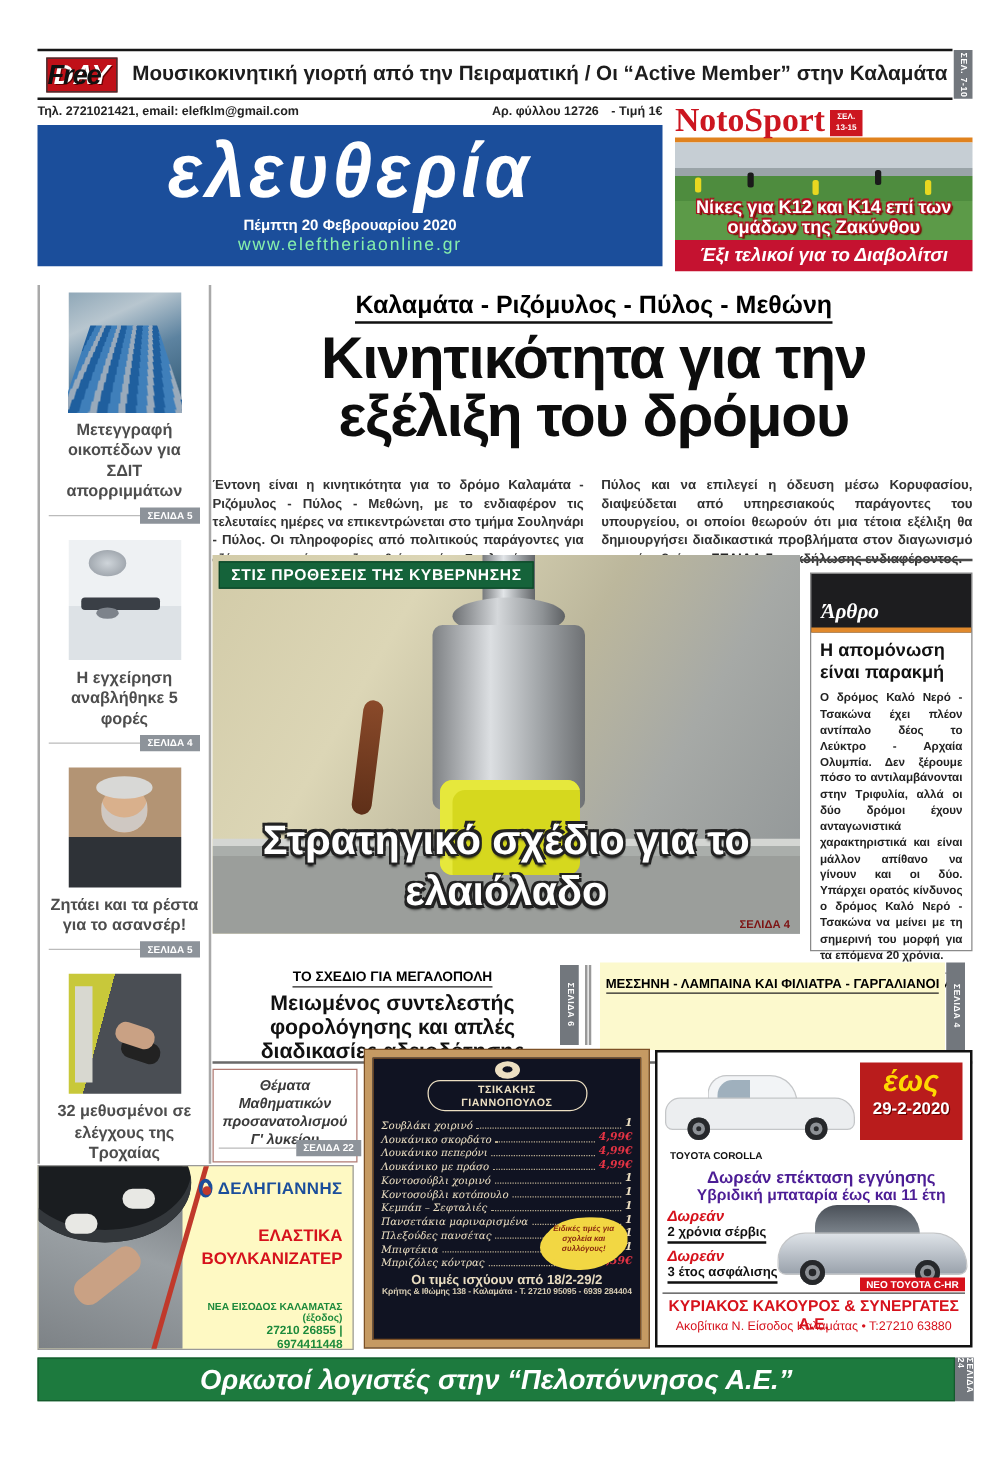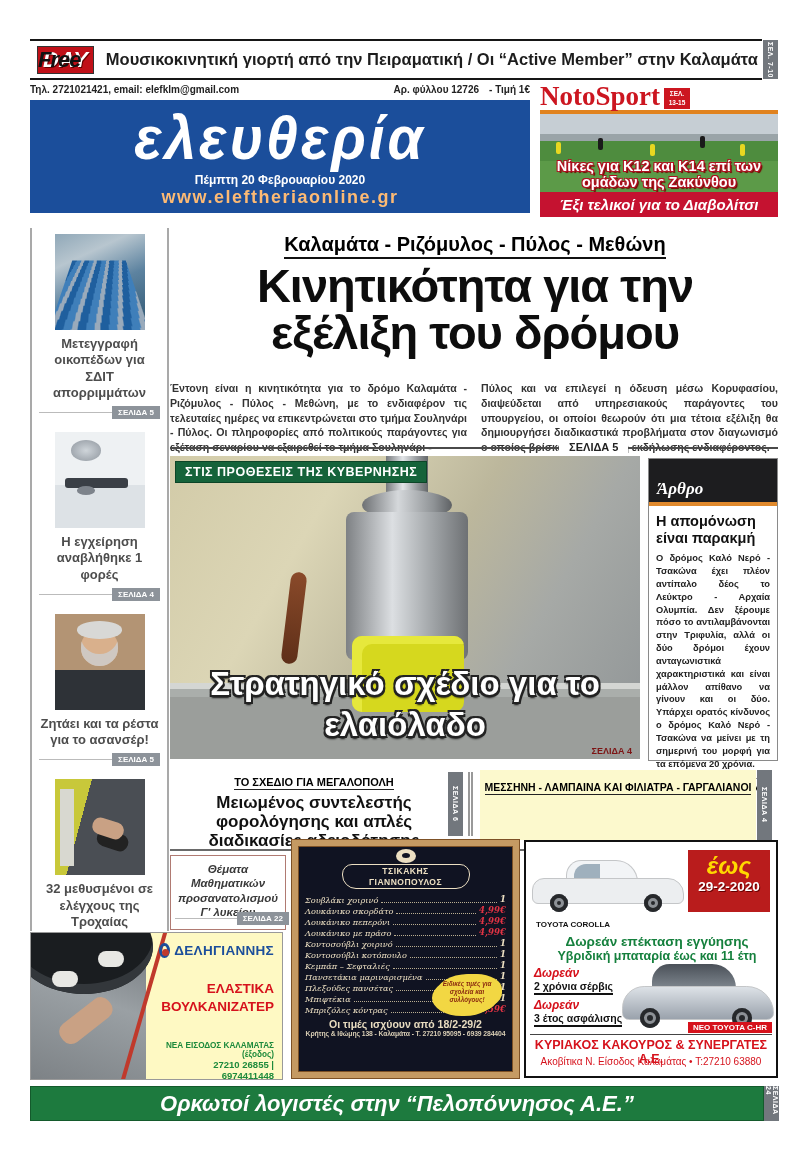--- a/index.html
+++ b/index.html
@@ -21,21 +21,21 @@
   .freeday .free { color:#111; letter-spacing:-1px; }
   .freeday .day { color:#fff; background:#c01018; padding:0 5px; margin-left:1px; border:1px solid #333; text-shadow:1px 1px 0 #600; }
   .top-strip .hl { font-weight:700; font-size:16.5px; color:#1d1d1d; white-space:nowrap; }
 
   
   .mast-info { position:absolute; left:30px; top:84px; width:500px; display:flex; justify-content:space-between; font-size:10px; font-weight:700; color:#222; }
   .mast-info .r { display:flex; gap:10px; }
   .mast { position:absolute; left:30px; top:100px; width:500px; height:113px; background:#1b4e9b; text-align:center; color:#fff; }
   .mast .title { font-size:57px; font-weight:800; font-style:italic; letter-spacing:3px; line-height:70px; margin-top:2px; transform:scaleY(1.08); }
   .mast .date { font-size:12px; font-weight:700; margin-top:1px; }
-  .mast .site { font-size:18px; font-weight:700; color:#fdba74; letter-spacing:1.5px; }
+  .mast .site { font-size:14px; font-weight:400; color:#86efac; letter-spacing:1.5px; }
 
   
   .noto { position:absolute; left:540px; top:83px; width:238px; }
   .noto-head { display:flex; align-items:flex-end; gap:4px; border-bottom:4px solid #e0821e; padding-bottom:1px; }
   .noto-title { font-family:"Liberation Serif", serif; font-weight:700; font-size:27px; color:#cc1620; line-height:26px; }
   .noto-badge { background:#cc1620; color:#fff; font-size:6.5px; font-weight:700; width:26px; text-align:center; padding:2px 1px; line-height:1.3; }
   .noto-photo { position:relative; height:78px; background:linear-gradient(#c6ced4 0 26%, #9aa4a8 26% 34%, #4e8c3e 34% 60%, #5c9a48 60% 100%); overflow:hidden; }
   .noto-photo .player { position:absolute; width:5px; height:12px; border-radius:2px; }
   .noto-photo .hl { position:absolute; left:0; right:0; bottom:1px; text-align:center; color:#fff; font-weight:800; font-size:14.5px; line-height:1.15;
     text-shadow:-1px -1px 0 #b01020, 1px -1px 0 #b01020, -1px 1px 0 #b01020, 1px 1px 0 #b01020, 2px 2px 1px #700; }
@@ -63,21 +63,21 @@
   
   .kicker { position:absolute; left:170px; top:233px; width:610px; text-align:center; }
   .kicker span { display:inline-block; font-weight:700; font-size:20px; border-bottom:2px solid #111; padding-bottom:1px; }
   .headline { position:absolute; left:195px; top:262px; width:560px; text-align:center; font-weight:800; font-size:47px; letter-spacing:-1px; line-height:1.0; color:#0d0d0d; }
   .lead { position:absolute; left:170px; top:381px; width:608px; display:flex; gap:14px; }
   .lead p { flex:1; font-size:10.6px; font-weight:700; color:#333; text-align:justify; line-height:1.4; }
   .lead-rule { position:absolute; left:170px; top:447px; width:608px; border-top:2px solid #4a4a4a; }
   .lead-rule span { position:absolute; left:64%; top:-8px; background:#fff; padding:0 10px; font-weight:800; font-size:11px; color:#222; }
 
   
-  .main-photo { position:absolute; left:170px; top:456px; width:470px; height:303px; overflow:hidden;
+  .main-photo { position:absolute; left:170px; top:444px; width:470px; height:303px; overflow:hidden;
     background:linear-gradient(120deg,#d2cba8 0%,#dcd6b6 28%,#bcb79c 52%,#a6a9a6 72%,#8f9496 100%); }
   .mp-shaft { position:absolute; left:216px; top:0; width:42px; height:44px; background:linear-gradient(90deg,#777a7d,#e2e5e8 40%,#94989b 75%,#64676a); }
   .mp-flange { position:absolute; left:192px; top:34px; width:90px; height:30px; border-radius:50%; background:linear-gradient(90deg,#6e7174,#d5d8db 40%,#8e9295 80%,#5e6164); }
   .mp-cyl { position:absolute; left:176px; top:56px; width:122px; height:148px; border-radius:8px; background:linear-gradient(90deg,#7e8184,#dcdfe2 38%,#a2a6a9 70%,#6e7174); }
   .mp-handle { position:absolute; left:116px; top:116px; width:16px; height:92px; border-radius:8px; background:linear-gradient(#8a4a2a,#5e2f18); transform:rotate(7deg); }
   .mp-counter { position:absolute; left:0; bottom:0; width:100%; height:76px; background:linear-gradient(#d4d6d3 0 6px,#aaaeab 6px 14px,#9b9e9b 14px 100%); }
   .mp-oil { position:absolute; left:182px; top:180px; width:112px; height:76px; border-radius:10px; background:#d6d81e; box-shadow:inset 10px 8px 0 #e6e83c; }
   .mp-label { position:absolute; left:5px; top:5px; background:#15633a; border:1px solid #0c4527; color:#fff; font-weight:700; font-size:12.5px; padding:3px 9px; letter-spacing:.5px; }
   .mp-hl { position:absolute; left:0; right:0; bottom:14px; text-align:center; color:#fff; font-weight:800; font-size:33px; line-height:1.25;
     text-shadow:-2px -2px 0 #222,2px -2px 0 #222,-2px 2px 0 #222,2px 2px 0 #222,0 3px 2px #111; }
@@ -132,21 +132,21 @@
   .corolla { left:6px; top:10px; width:152px; height:62px; }
   .chr { right:2px; top:110px; width:152px; height:76px; }
   .chr .body { background:linear-gradient(#dde2e7,#9aa2ac); border-radius:26px 32px 8px 8px; height:34px; bottom:8px; }
   .chr .cabin { background:linear-gradient(#4a5058,#7e868e); border:none; height:24px; bottom:40px; left:30px; width:84px; border-radius:22px 30px 0 0; }
   .chr .w1,.chr .w2 { bottom:0; width:20px; height:20px; }
   .model1 { position:absolute; left:10px; top:78px; font-weight:800; font-size:8px; color:#111; }
   .model2 { position:absolute; right:4px; top:180px; background:#d6121c; color:#fff; font-weight:700; font-size:8px; padding:1px 5px; }
   .redbox { position:absolute; right:6px; top:8px; width:82px; height:62px; background:#b91c1c; text-align:center; padding-top:3px; }
   .redbox .eos { font-style:italic; font-weight:800; font-size:24px; color:#ffd800; line-height:26px; }
   .redbox .dt { font-weight:800; font-size:13.5px; color:#fff; text-shadow:1px 1px 0 #600; }
-  .promo { position:absolute; left:12px; right:0; top:92px; text-align:center; color:#15803d; font-weight:800; }
+  .promo { position:absolute; left:12px; right:0; top:92px; text-align:center; color:#4c1d95; font-weight:800; }
   .promo .p1 { font-size:13.5px; } .promo .p2 { font-size:12.5px; }
   .free { position:absolute; left:8px; }
   .free .d { color:#d6121c; font-weight:800; font-size:12px; font-style:italic; }
   .free .t { color:#111; font-weight:800; font-size:10.5px; border-bottom:2px solid #111; padding-bottom:1px; }
   .free1 { top:124px; } .free2 { top:156px; }
   .toyota .sep { position:absolute; left:4px; right:4px; top:192px; border-top:1px solid #444; }
   .dealer { position:absolute; left:0; right:0; top:196px; text-align:center; color:#d6121c; font-weight:800; font-size:12.5px; }
   .dealer-addr { position:absolute; left:0; right:0; top:214px; text-align:center; color:#d6121c; font-weight:400; font-size:10px; }
 
   
@@ -218,21 +218,21 @@
         <div class="sb-photo photo-waste-plant"></div>
         <div class="sb-cap">Μετεγγραφή οικοπέδων για ΣΔΙΤ απορριμμάτων</div>
         <div class="badge-row">
           <span class="bline"></span>
           <span class="pbadge">ΣΕΛΙΔΑ 5</span>
         </div>
       </div>
 
       <div class="sb-item">
         <div class="sb-photo photo-operating-room"></div>
-        <div class="sb-cap">Η εγχείρηση αναβλήθηκε 1 φορές</div>
+        <div class="sb-cap">Η εγχείρηση αναβλήθηκε 5 φορές</div>
         <div class="badge-row">
           <span class="bline"></span>
           <span class="pbadge">ΣΕΛΙΔΑ 4</span>
         </div>
       </div>
 
       <div class="sb-item">
         <div class="sb-photo photo-politician"></div>
         <div class="sb-cap">Ζητάει και τα ρέστα για το ασανσέρ!</div>
         <div class="badge-row">

